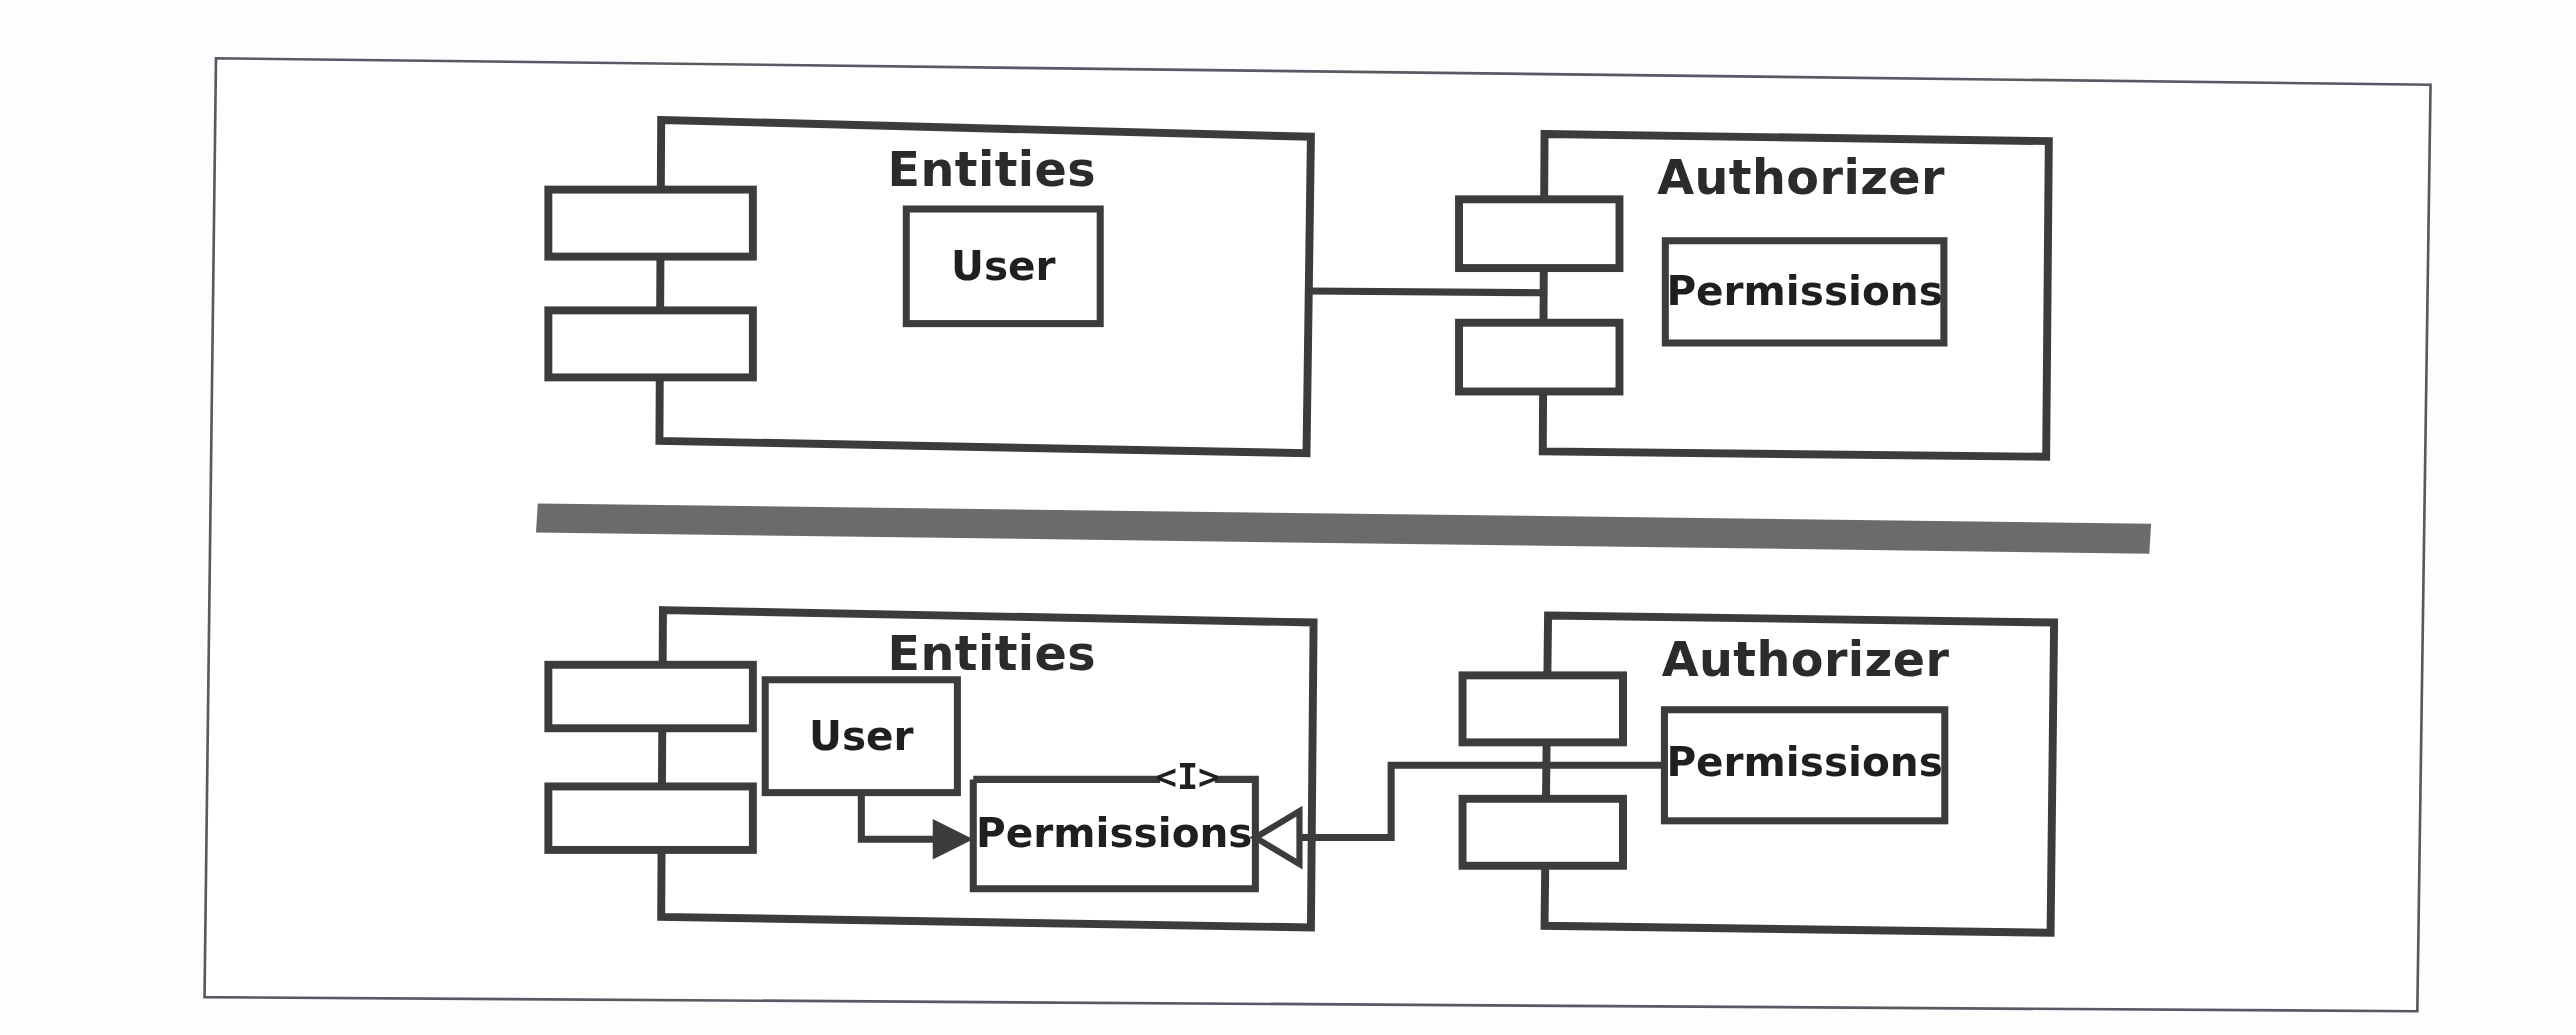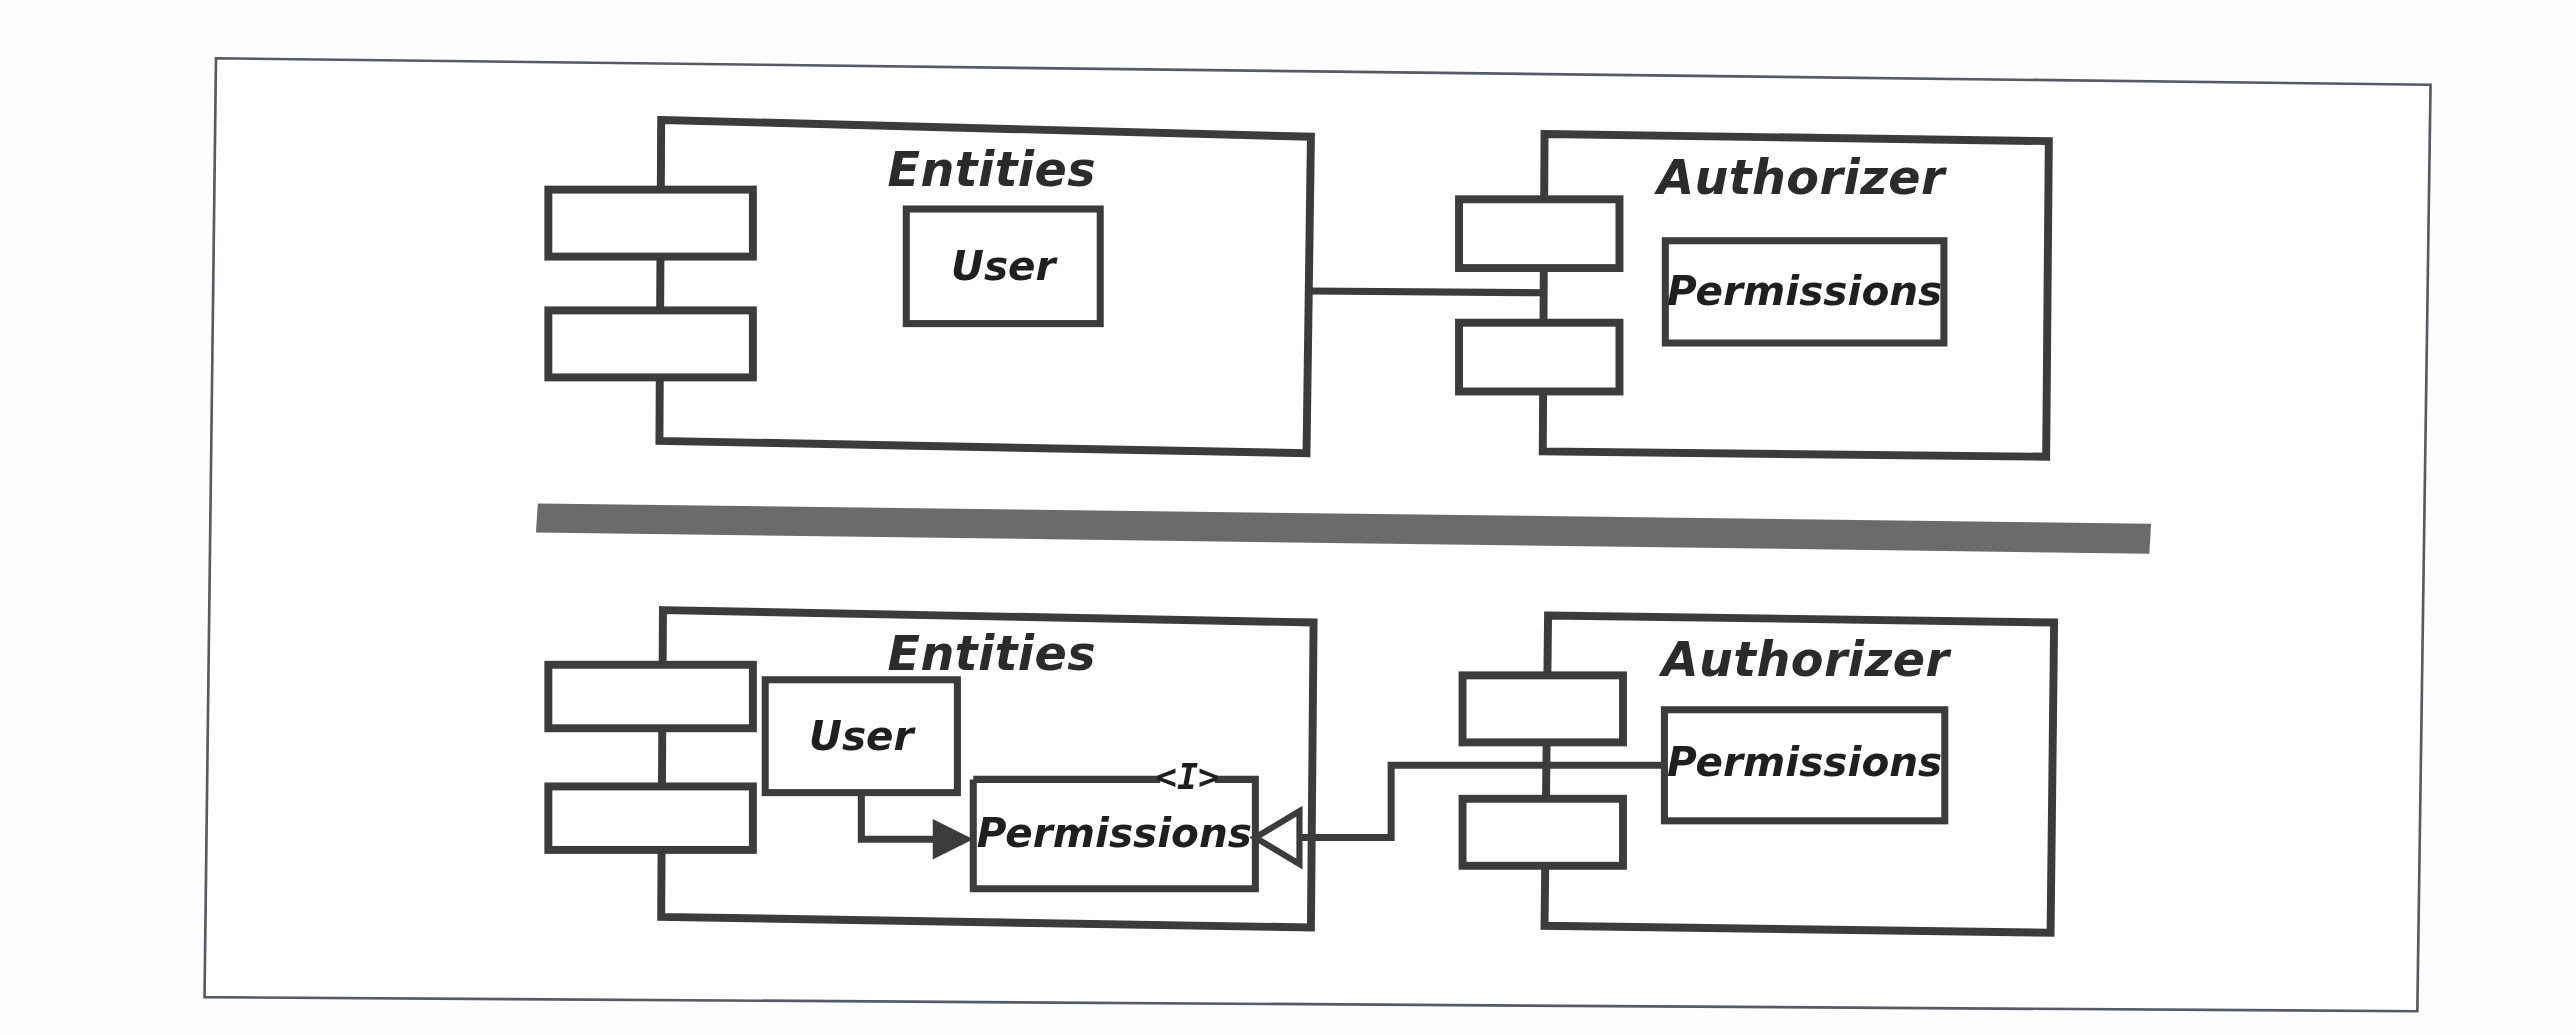--- a/index.html
+++ b/index.html
@@ -15,21 +15,20 @@
     font-family: "DejaVu Sans", "Liberation Sans", sans-serif;
     position: relative;
   }
   #stage {
     position: absolute;
     left: 0;
     top: 0;
     width: 2576px;
     height: 1036px;
     background: #fdfdfd;
-    font-style: italic;
   }
   svg.diagram {
     position: absolute;
     left: 0;
     top: 0;
     width: 2576px;
     height: 1036px;
     display: block;
   }
   .page-frame {

